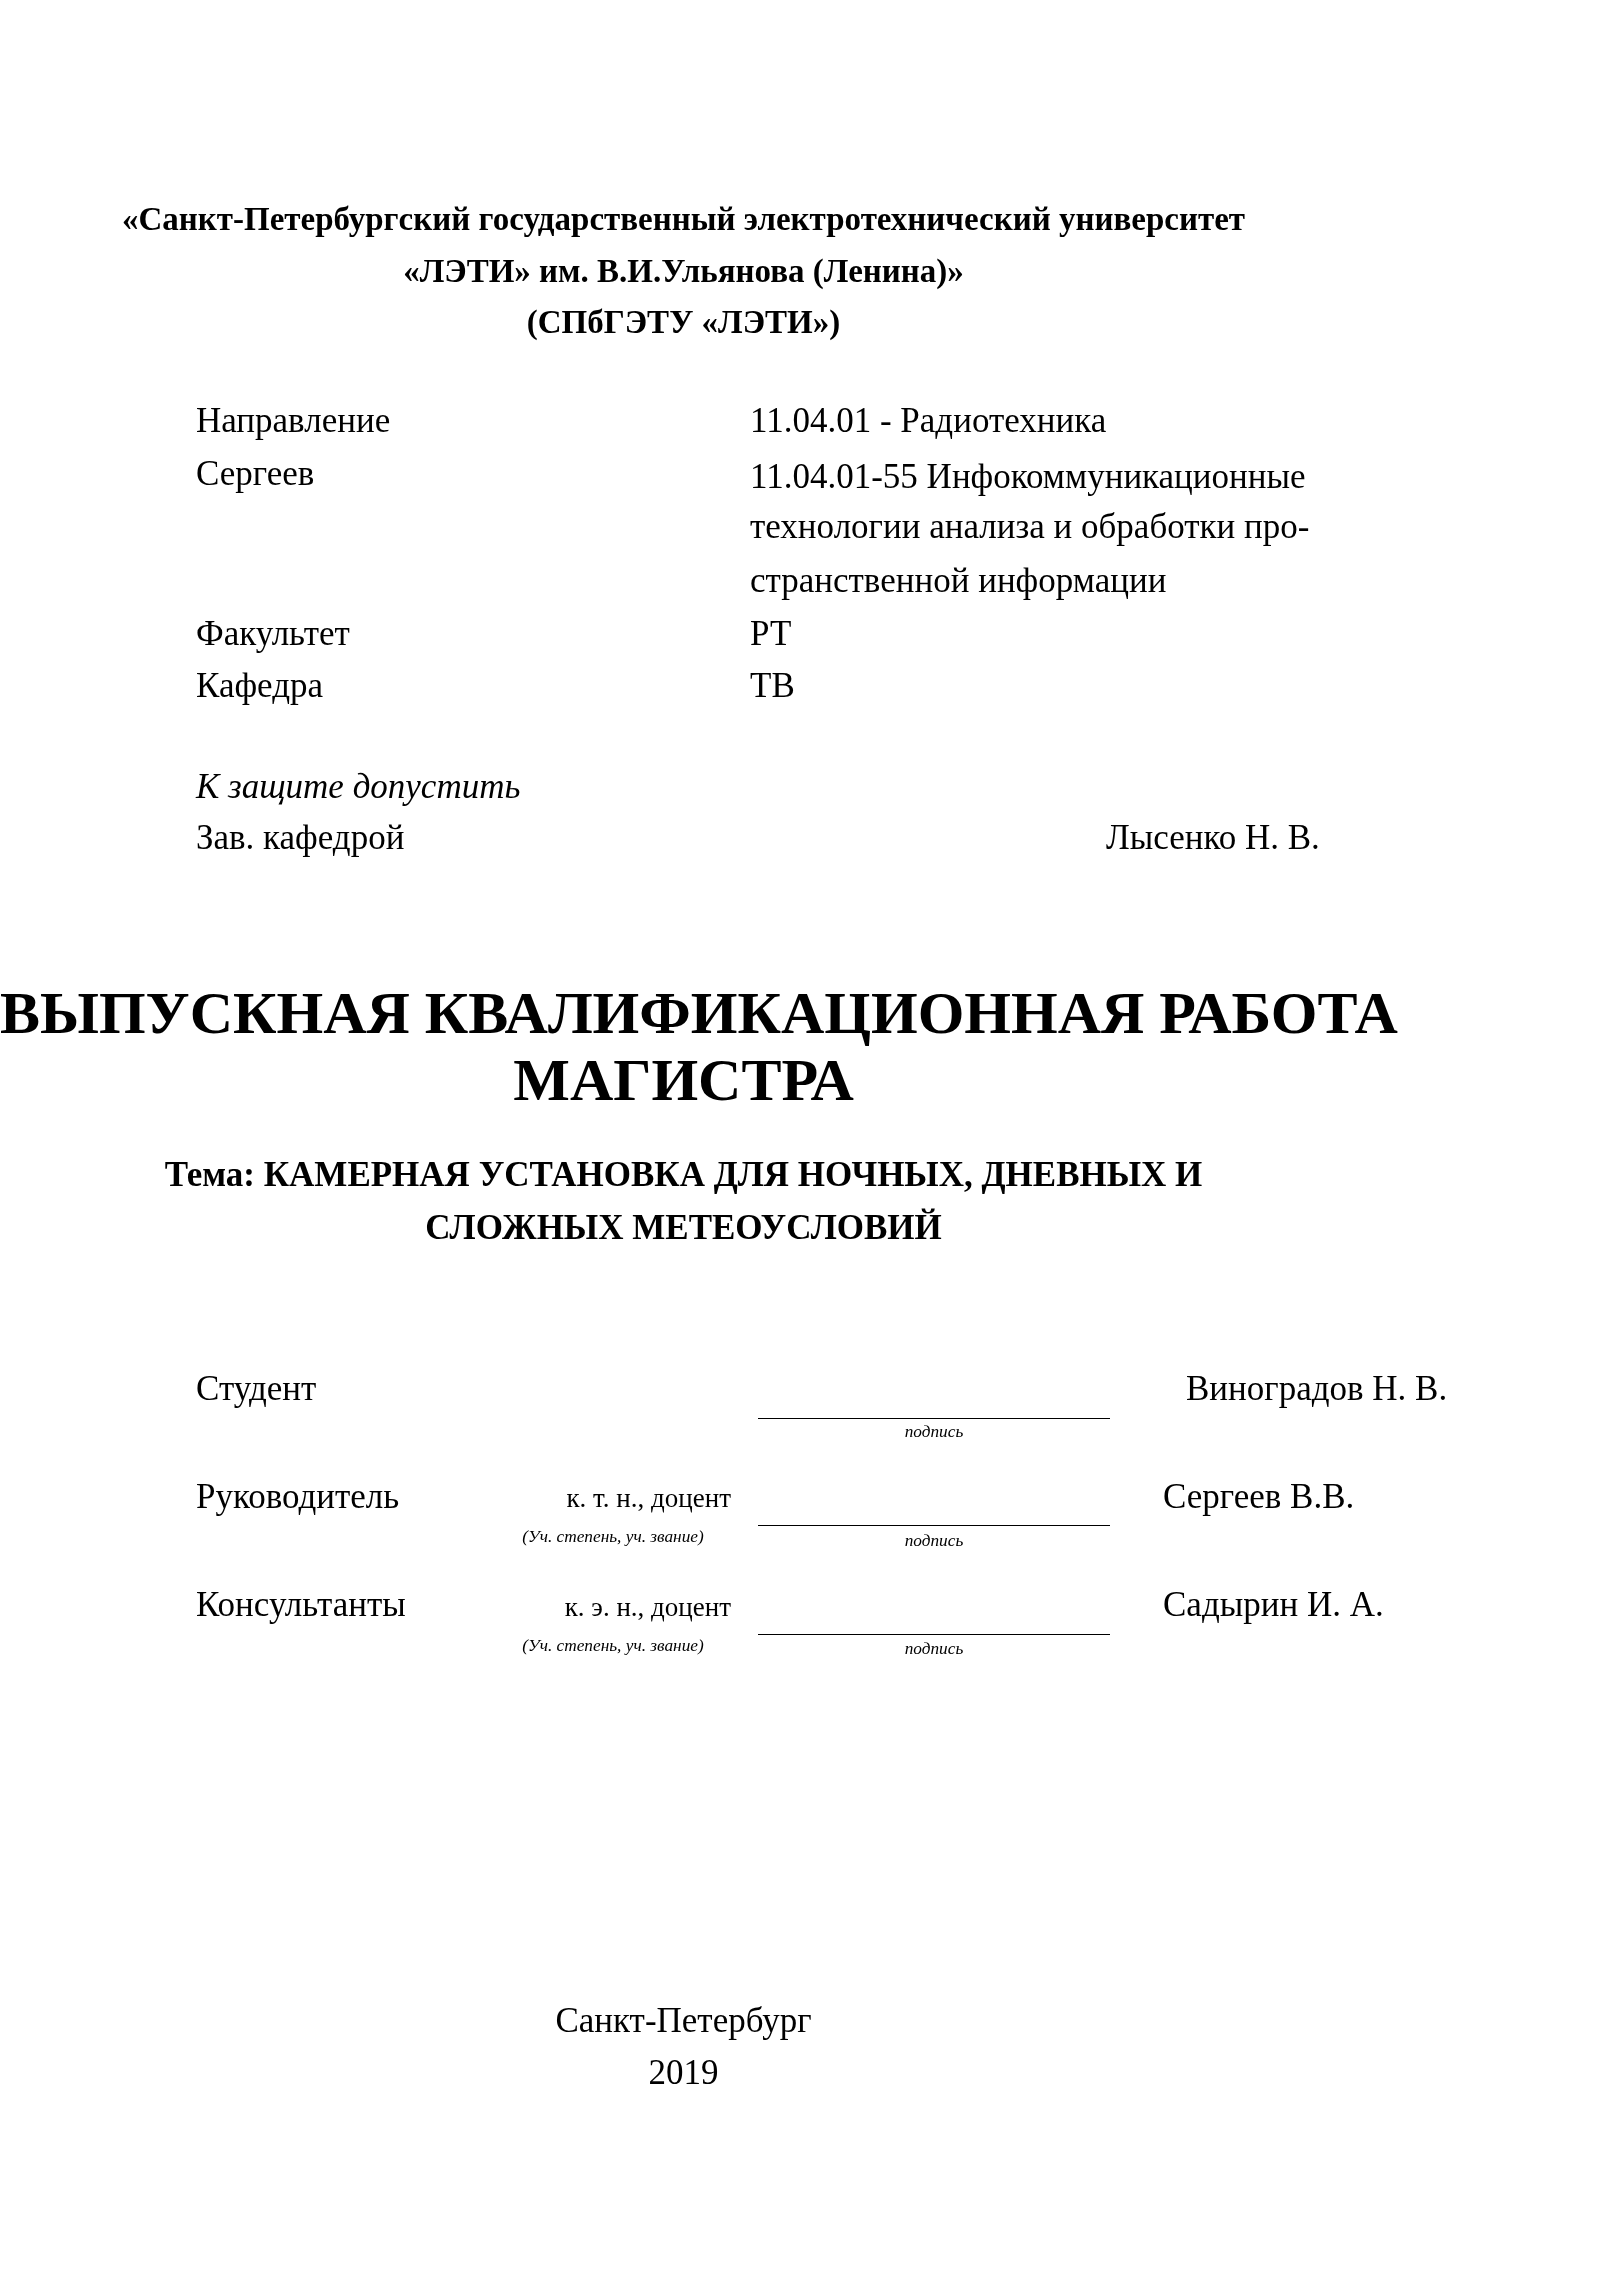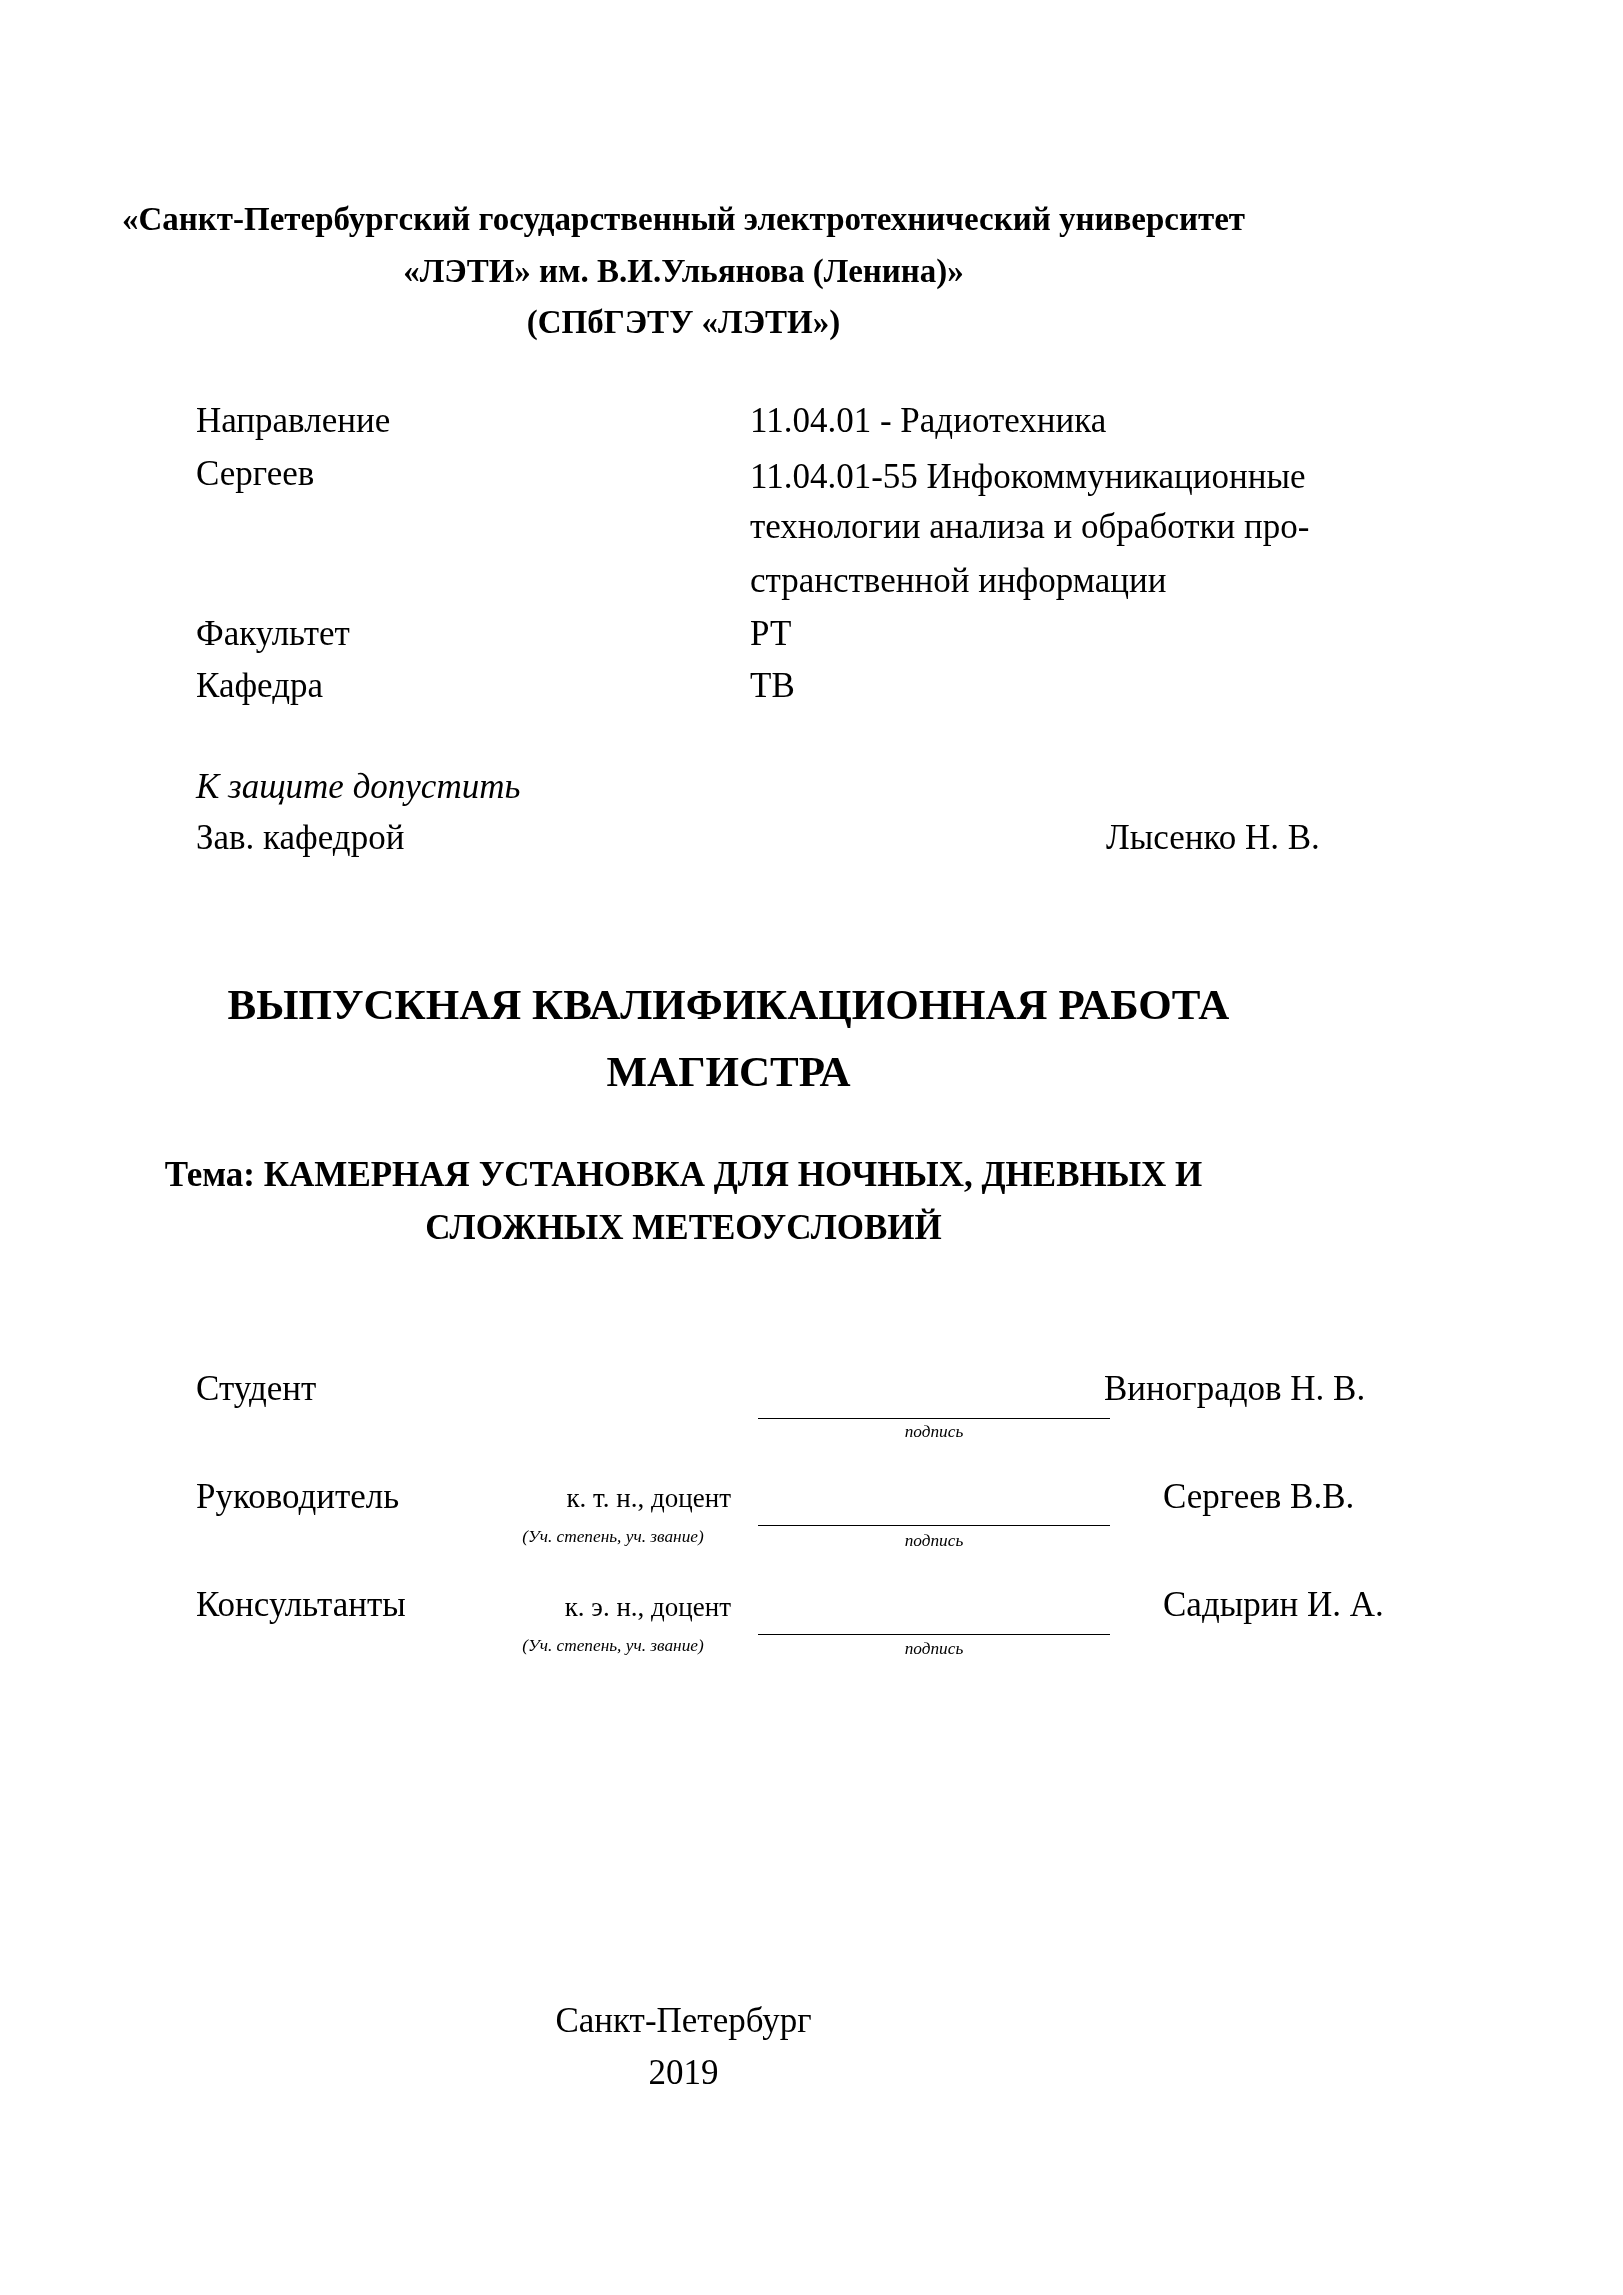--- a/index.html
+++ b/index.html
@@ -5,21 +5,21 @@
   html, body { margin: 0; padding: 0; background: #ffffff; }
   body { width: 1623px; height: 2295px; position: relative; overflow: hidden;
          font-family: "Liberation Serif", "DejaVu Serif", serif; color: #000; }
   .abs { position: absolute; white-space: nowrap; }
   .center { left: 0; width: 1367px; text-align: center; }
   .hdr { font-weight: bold; font-size: 33px; line-height: 1; }
   .lbl { font-weight: normal; font-size: 35px; line-height: 1; left: 196px; }
   .val { font-size: 35px; line-height: 1; left: 750px; }
   .body { font-size: 35px; line-height: 1; }
   .italic { font-style: italic; }
-  .title { font-weight: bold; font-size: 43px; line-height: 1; padding-left: 45px; }
+  .title { font-weight: bold; font-size: 60px; line-height: 1; }
   .topic { font-weight: bold; font-size: 35px; line-height: 1; }
   .deg { font-size: 27px; line-height: 1; text-align: right; width: 236px; }
   .degsub { font-style: italic; font-size: 17.3px; line-height: 1; text-align: center; width: 236px; }
   .sigline { height: 0; border-top: 1.6px solid #000; width: 352px; left: 758px; }
   .sigcap { font-style: italic; font-size: 17.3px; line-height: 1; left: 758px; width: 352px; text-align: center; }
 </style>
 </head>
 <body>
 
 <div class="abs center hdr" style="top:203px;">«Санкт-Петербургский государственный электротехнический университет</div>
@@ -46,21 +46,21 @@
 
 <div class="abs center title" style="top:983px;">ВЫПУСКНАЯ КВАЛИФИКАЦИОННАЯ РАБОТА</div>
 <div class="abs center title" style="top:1050px;">МАГИСТРА</div>
 
 <div class="abs center topic" style="top:1157px;">Тема: КАМЕРНАЯ УСТАНОВКА ДЛЯ НОЧНЫХ, ДНЕВНЫХ И</div>
 <div class="abs center topic" style="top:1210px;">СЛОЖНЫХ МЕТЕОУСЛОВИЙ</div>
 
 <div class="abs body" style="top:1371px; left:196px;">Студент</div>
 <div class="abs sigline" style="top:1418px;"></div>
 <div class="abs sigcap" style="top:1423px;">подпись</div>
-<div class="abs body" style="top:1371px; left:1104px;">Виноградов Н. В.</div>
+<div class="abs body" style="top:1371px; left:1186px;">Виноградов Н. В.</div>
 
 <div class="abs body" style="top:1479px; left:196px;">Руководитель</div>
 <div class="abs deg" style="top:1485px; left:495px;">к. т. н., доцент</div>
 <div class="abs degsub" style="top:1528px; left:495px;">(Уч. степень, уч. звание)</div>
 <div class="abs sigline" style="top:1525px;"></div>
 <div class="abs sigcap" style="top:1532px;">подпись</div>
 <div class="abs body" style="top:1479px; left:1163px;">Сергеев В.В.</div>
 
 <div class="abs body" style="top:1587px; left:196px;">Консультанты</div>
 <div class="abs deg" style="top:1594px; left:495px;">к. э. н., доцент</div>

